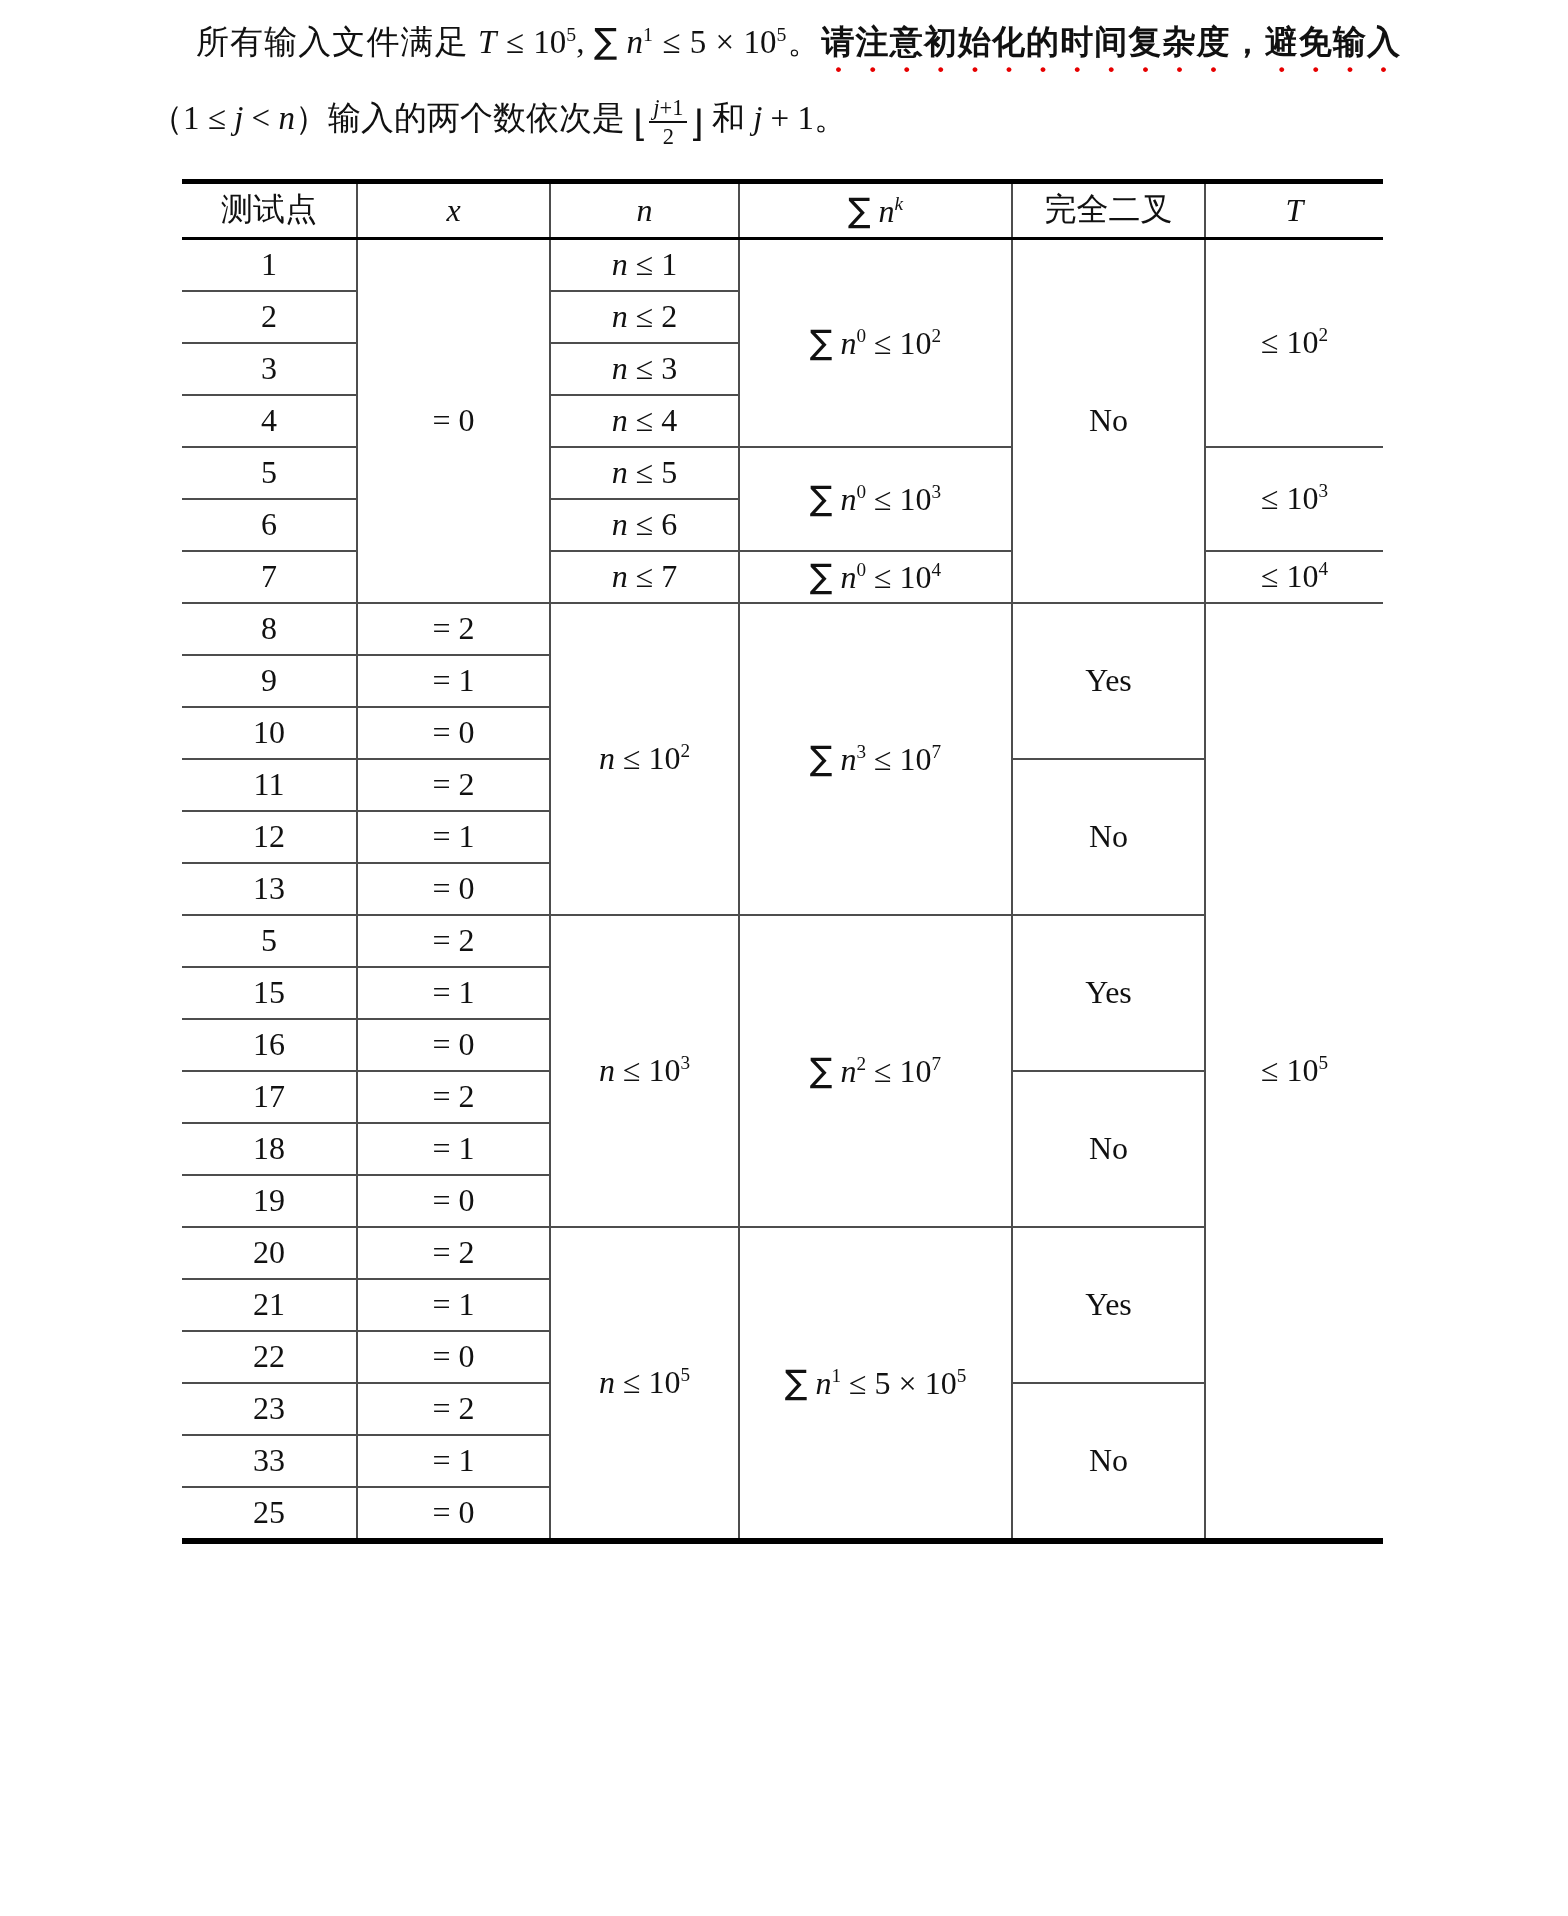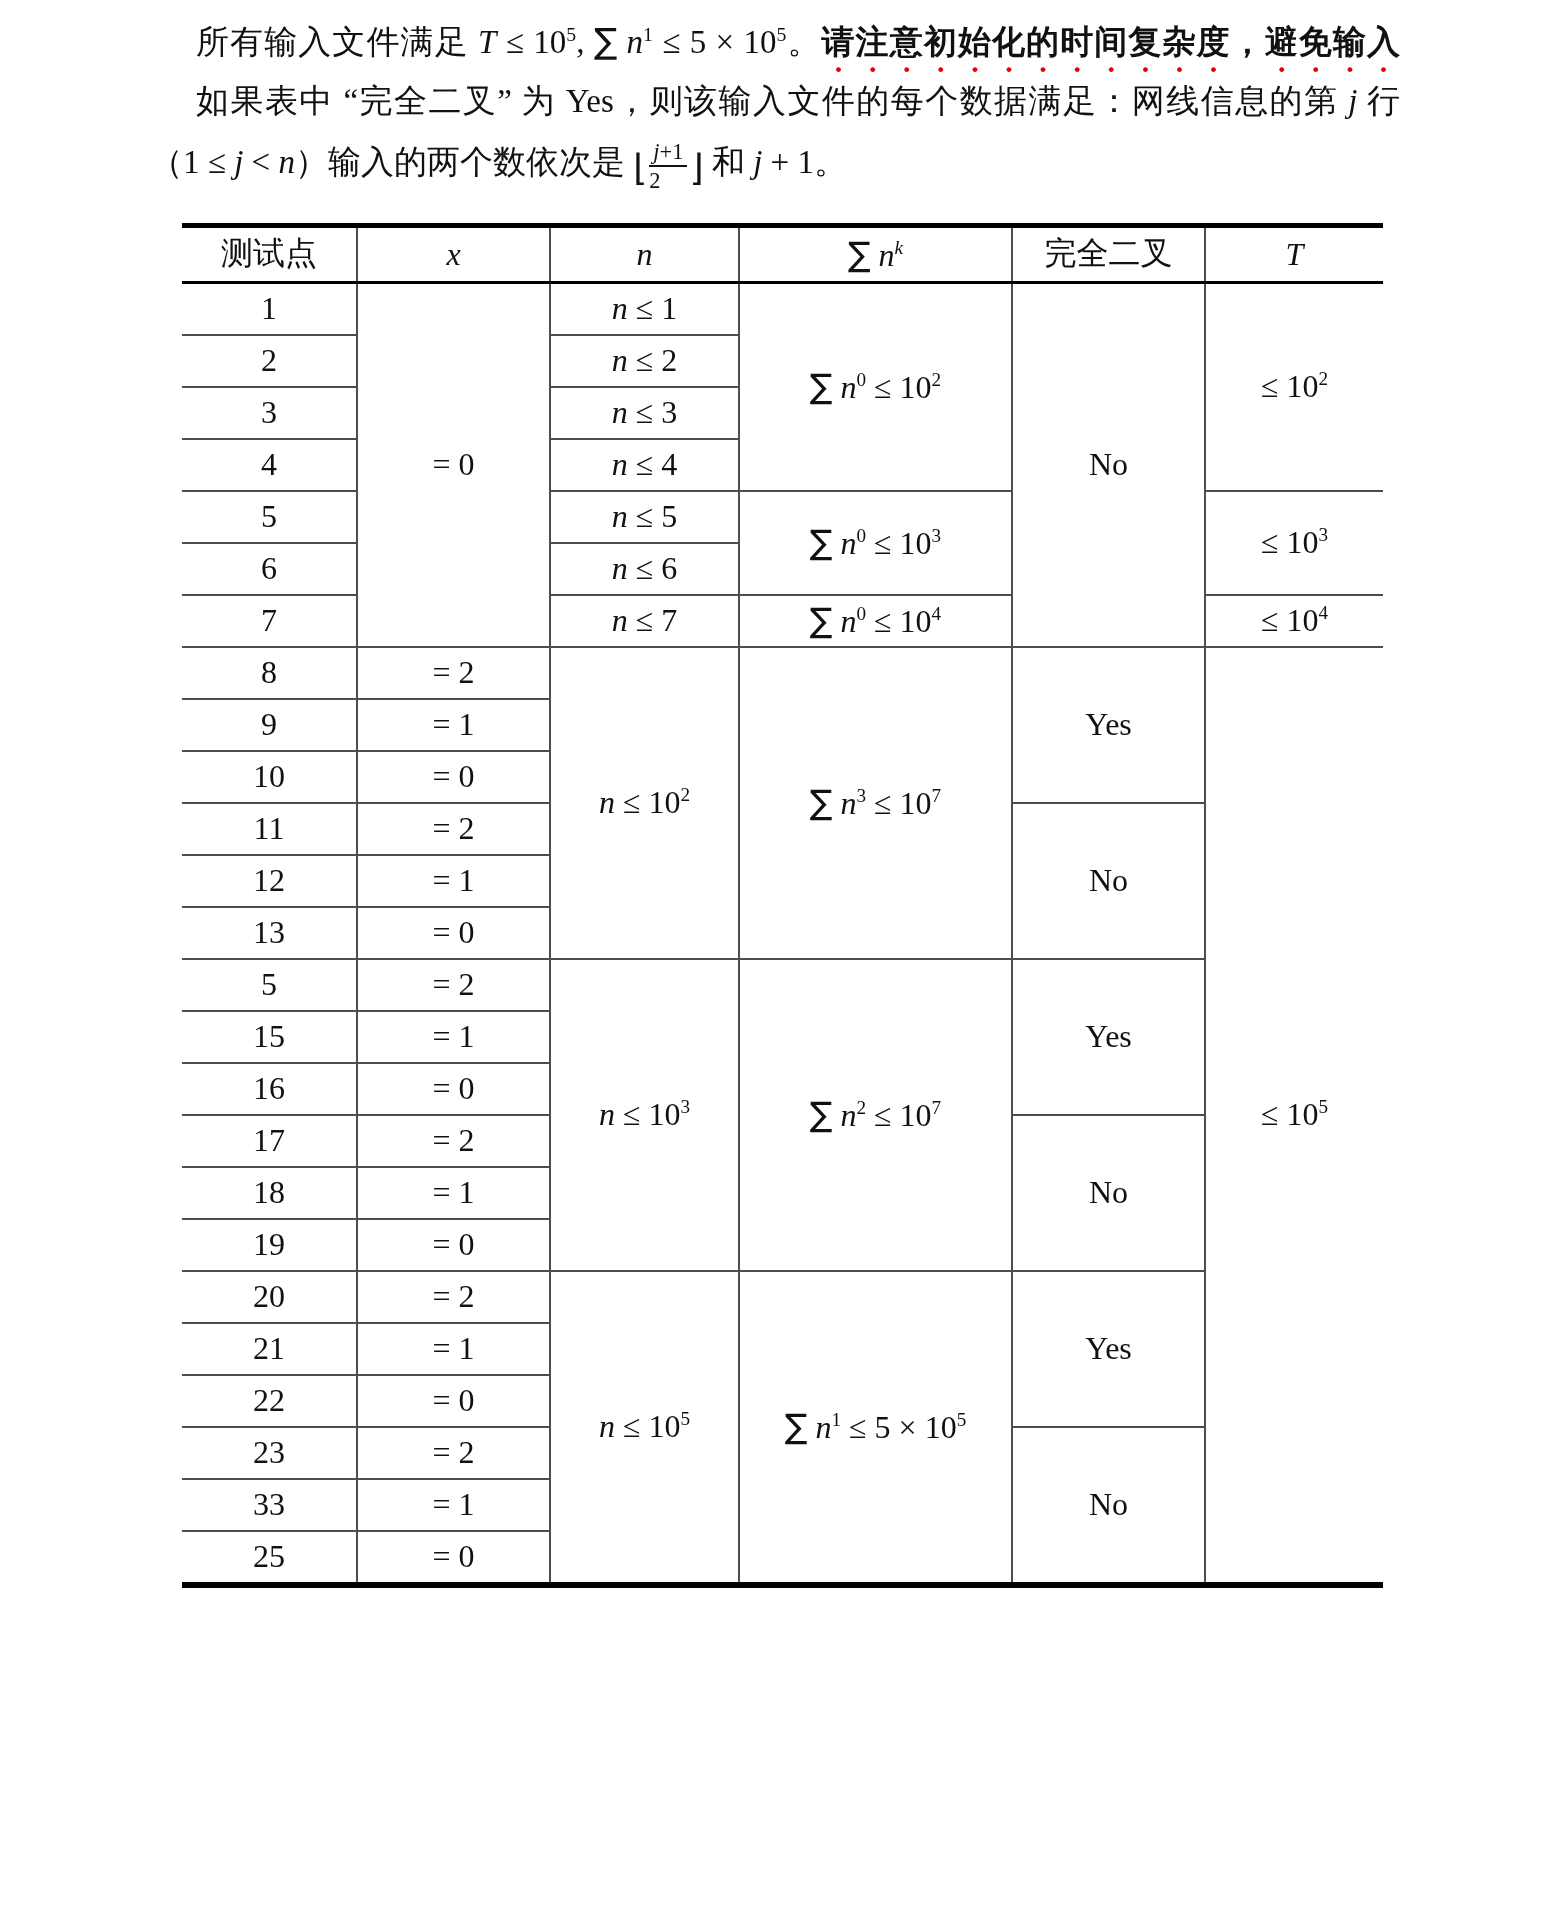--- a/index.html
+++ b/index.html
@@ -23,21 +23,21 @@
   .sp{font-size:0.6em;vertical-align:0.62em}
   .sg{font-family:"DejaVu Sans","Liberation Sans",sans-serif;font-size:1.05em}
   .hei{font-family:"Liberation Sans","DejaVu Sans",sans-serif;font-weight:700}
   .emdot{
     -webkit-text-emphasis:filled dot var(--em-color);
     -webkit-text-emphasis-position:under;
     text-emphasis:filled dot var(--em-color);
     text-emphasis-position:under right;
   }
   .flbr{font-family:"DejaVu Sans","Liberation Sans",sans-serif;font-size:1.1em;vertical-align:-7px}
-  .frac{display:inline-block;text-align:left;font-size:0.68em;line-height:1.12;vertical-align:-15px;margin:16px 2px}
+  .frac{display:inline-block;text-align:center;font-size:0.68em;line-height:1.12;vertical-align:-15px;margin:16px 2px}
   .fnum{display:block;border-bottom:2px solid var(--ink);padding:0 4px 1px}
   .fden{display:block;padding-top:1px}
 
   table.data{
     border-collapse:collapse;table-layout:fixed;
     margin:13px 0 0 32px;
     border-top:5px solid var(--thick);
     border-bottom:6px solid var(--thick);
     border-left:none;border-right:none;
     font-size:32px;
@@ -56,21 +56,20 @@
 <body>
 
 <div class="content">
 
   <div>
     <div class="pline indent jline"><span class="rm">所有输入文件满足 </span><span class="it">T</span><span class="rm"> ≤ 10</span><span class="sp">5</span><span class="rm">, </span><span class="sg">∑</span><span class="rm"> </span><span class="it">n</span><span class="sp">1</span><span class="rm"> ≤ 5 × 10</span><span class="sp">5</span><span class="rm">。</span><b class="hei emdot">请注意初始化的时间复杂度</b><b class="hei">，</b><b class="hei emdot">避免输入</b></div>
   </div>
 
 
   <div>
-    <div class="pline indent jline"><span class="rm">如果表中 “完全二叉” 为 </span><span class="rm">Yes</span><span class="rm">，则该输入文件的每个数据满足：网线信息的第 </span><span class="it">j</span><span class="rm"> 行</span></div>
     <div class="pline p3l2"><span class="rm">（1 ≤ </span><span class="it">j</span><span class="rm"> &lt; </span><span class="it">n</span><span class="rm">）输入的两个数依次是 </span><span class="flbr">⌊</span><span class="frac"><span class="fnum"><i class="it">j</i><span class="rm">+1</span></span><span class="fden">2</span></span><span class="flbr">⌋</span><span class="rm"> 和 </span><span class="it">j</span><span class="rm"> + 1。</span></div>
   </div>
 
   <table class="data">
     <colgroup>
         <col style="width: 175px;">
         <col style="width: 193px;">
         <col style="width: 189px;">
         <col style="width: 273px;">
         <col style="width: 193px;">

